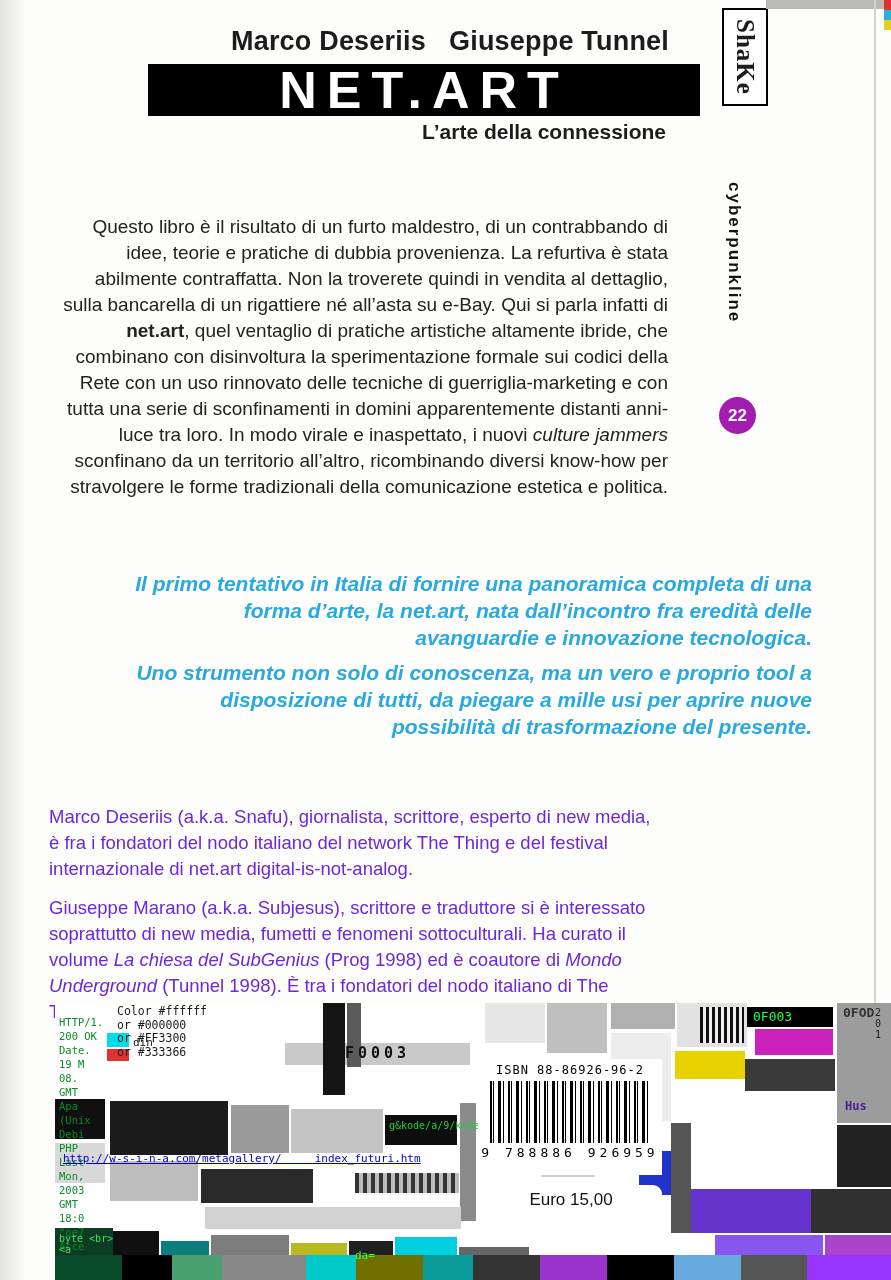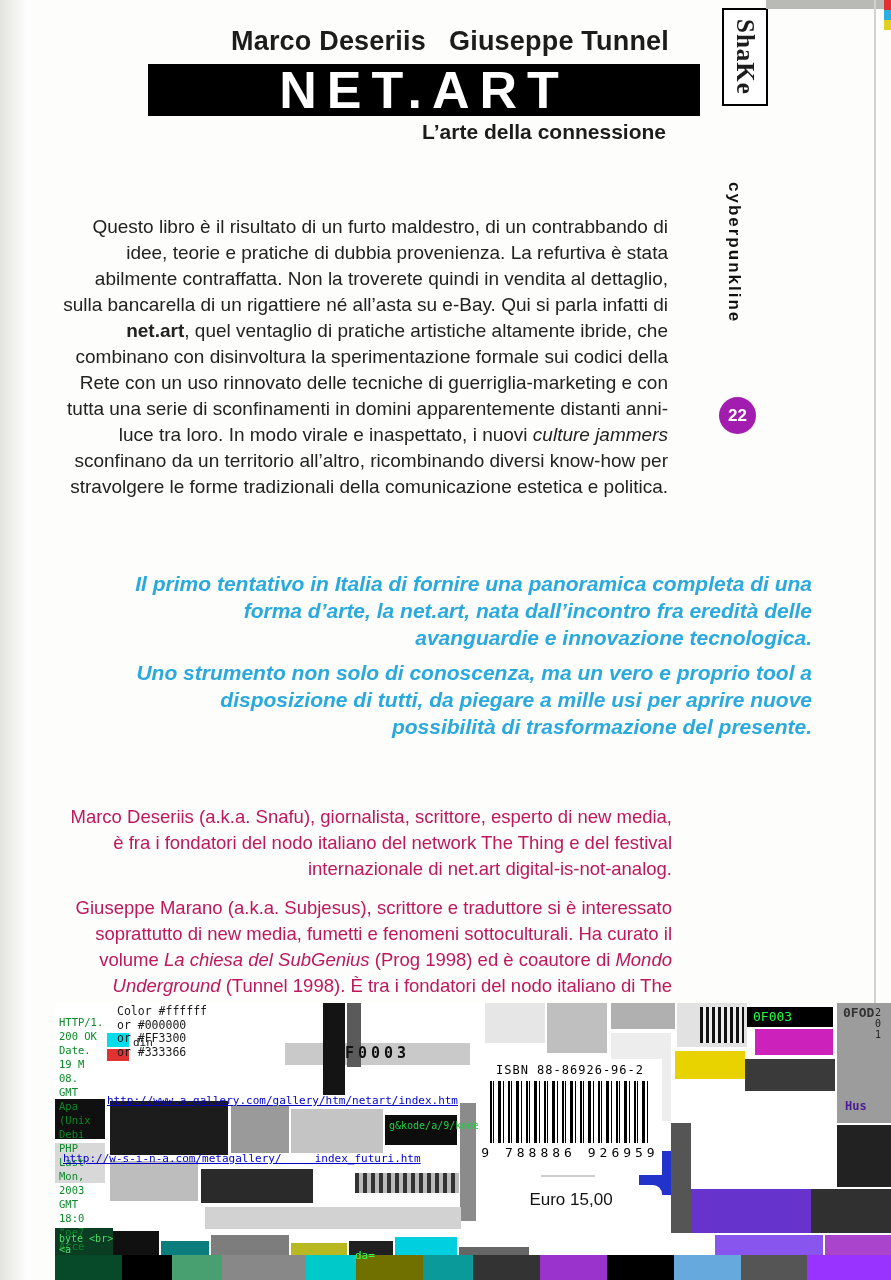--- a/index.html
+++ b/index.html
@@ -30,22 +30,22 @@
         font-size:17px;font-weight:700;}
 
   
   .main-blurb{position:absolute;left:58px;top:195px;width:610px;text-align:right;
         font-size:19px;line-height:26px;color:#222;}
   .main-blurb .b{font-weight:700;}
   .main-blurb .i{font-style:italic;}
   .highlight{position:absolute;left:120px;top:562px;width:700px;text-align:right;
         font-size:21px;line-height:27px;font-weight:700;font-style:italic;color:#2aa9de;}
   .highlight p{margin:8px;}
-  .bio{position:absolute;left:60px;width:612px;text-align:right;font-size:18.5px;
-        line-height:26px;color:#be185d;}
+  .bio{position:absolute;left:49px;width:612px;text-align:left;font-size:18.5px;
+        line-height:26px;color:#6d28d9;}
   .bio .i{font-style:italic;}
   .bio1{top:785px;}
   .bio2{top:876px;}
 
   
   .art-top{position:absolute;left:766px;top:0;width:125px;height:9px;background:#b9b9b6;}
   .art-right{position:absolute;left:874px;top:0;width:2px;height:1280px;background:#d2d2cf;}
   .art-corner{position:absolute;left:884px;top:0;width:7px;height:30px;
         background:linear-gradient(#e03030 0 10px,#2ab0e0 10px 20px,#e0d020 20px 30px);}
 
@@ -149,21 +149,20 @@
 2003
 GMT
 18:0
 "oe7
 Acce</div>
     <div class="frag mono color-block">Color #ffffff
 or #000000
 or #FF3300
 or #333366</div>
 
-    <div class="frag mono glitch-link lk2">http://www.a-gallery.com/gallery/htm/netart/index.htm</div>
     <div class="frag mono glitch-link lk3">http://w-s-i-n-a.com/metagallery/     index_futuri.htm</div>
 
     <div class="frag mono f0003">F0003</div>
     <div class="frag mono of003">0F003</div>
     <div class="frag mono din">din</div>
     <div class="frag mono kode">g&amp;kode/a/9/kode_mu</div>
     <div class="frag mono hus">Hus</div>
     <div class="frag kum">Kum</div>
     <div class="frag mono dfoo">0FOD</div>
     <div class="frag mono vert">2

